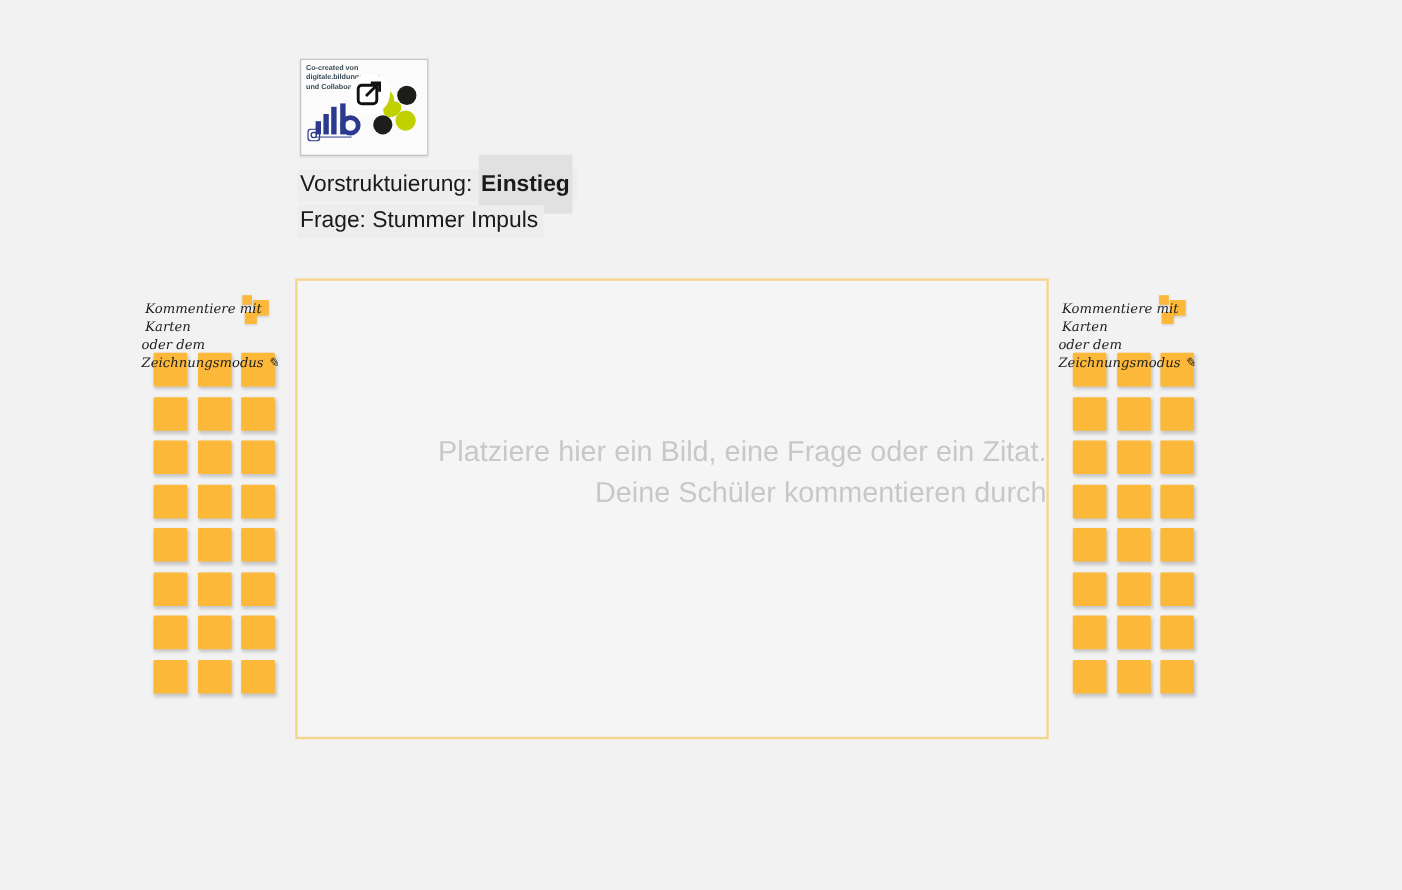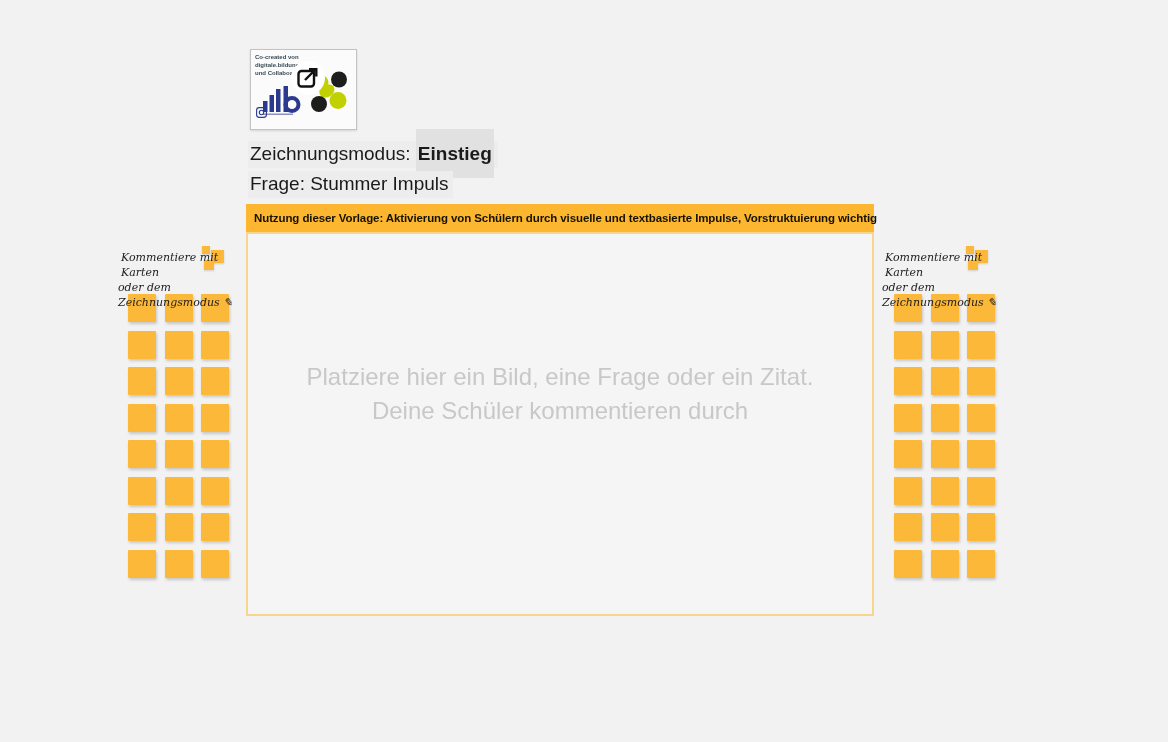--- a/index.html
+++ b/index.html
@@ -23,21 +23,21 @@
   .title-line > .hl{background:#ededed;padding:2px 4px 3px 2px;display:inline-block;}
   .phase-value{font-weight:700;background:#e1e1e1;padding:14px 2px;}
 
   
   .banner{position:absolute;left:246px;top:204px;width:628px;height:28px;display:flex;align-items:center;}
   .banner-text{padding-left:8px;font-size:11.5px;font-weight:700;color:#161200;white-space:nowrap;letter-spacing:-0.1px;}
 
   
   .content-area{position:absolute;left:246px;top:232px;width:628px;height:384px;background:#f5f5f5;
     border:2px solid #f6d590;box-sizing:border-box;}
-  .ph-wrap{padding-top:126px;text-align:center;}
+  .ph-wrap{padding-top:126px;text-align:right;}
   .ph-line{font-size:24px;line-height:34px;color:#c8c8c8;}
 
   
   .annot{position:absolute;width:140px;font-family:"DejaVu Serif",serif;font-style:italic;
     font-size:11px;line-height:15px;color:#1c1c1c;z-index:2;}
   .annot-left{left:118px;top:250px;}
   .annot-right{left:882px;top:250px;}
   .annot .l1{padding-left:3px;}
 
   
@@ -92,31 +92,28 @@
     <svg class="ig-icon" width="11" height="11" viewBox="0 0 11 11">
       <rect x="0.6" y="0.6" width="9.8" height="9.8" rx="2.6" fill="none" stroke="#2b3a8f" stroke-width="1.1"></rect>
       <circle cx="5.5" cy="5.5" r="2.2" fill="none" stroke="#2b3a8f" stroke-width="1.1"></circle>
       <circle cx="8.3" cy="2.8" r="0.7" fill="#2b3a8f"></circle>
     </svg>
   </div>
 
   <div class="title-block">
     <div class="title-line">
       <span class="hl">
-        <span>Zeichnungsmodus: </span><span class="phase-value">Einstieg</span>
+        <span>Vorstruktuierung: </span><span class="phase-value">Einstieg</span>
       </span>
     </div>
     <div class="title-line">
       <span class="hl">Frage: Stummer Impuls</span>
     </div>
   </div>
 
-  <div class="banner" style="background: rgb(252, 182, 47);">
-    <span class="banner-text">Nutzung dieser Vorlage: Aktivierung von Schülern durch visuelle und textbasierte Impulse, Vorstruktuierung wichtig</span>
-  </div>
 
   <div class="content-area">
     <div class="ph-wrap">
         <div class="ph-line">Platziere hier ein Bild, eine Frage oder ein Zitat.</div>
         <div class="ph-line">Deine Schüler kommentieren durch</div>
       </div>
   </div>
 
   <div class="annot annot-left">
     <div class="l1">Kommentiere mit Karten</div>

